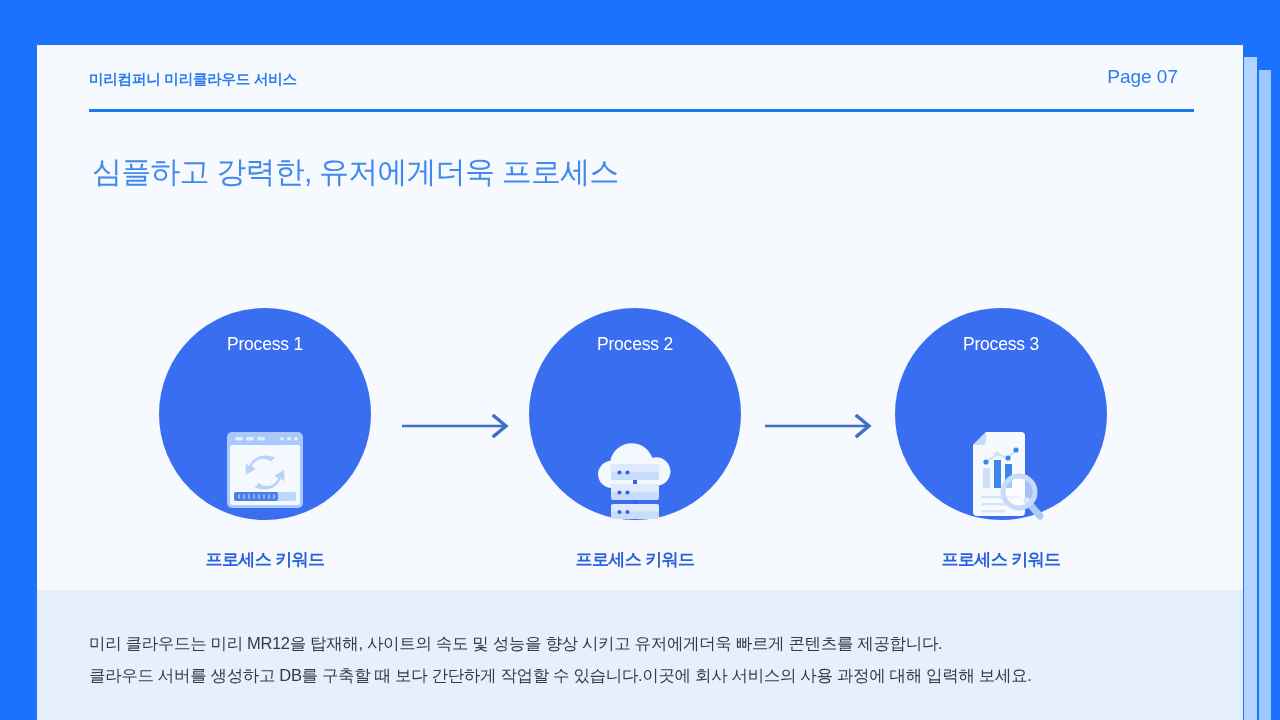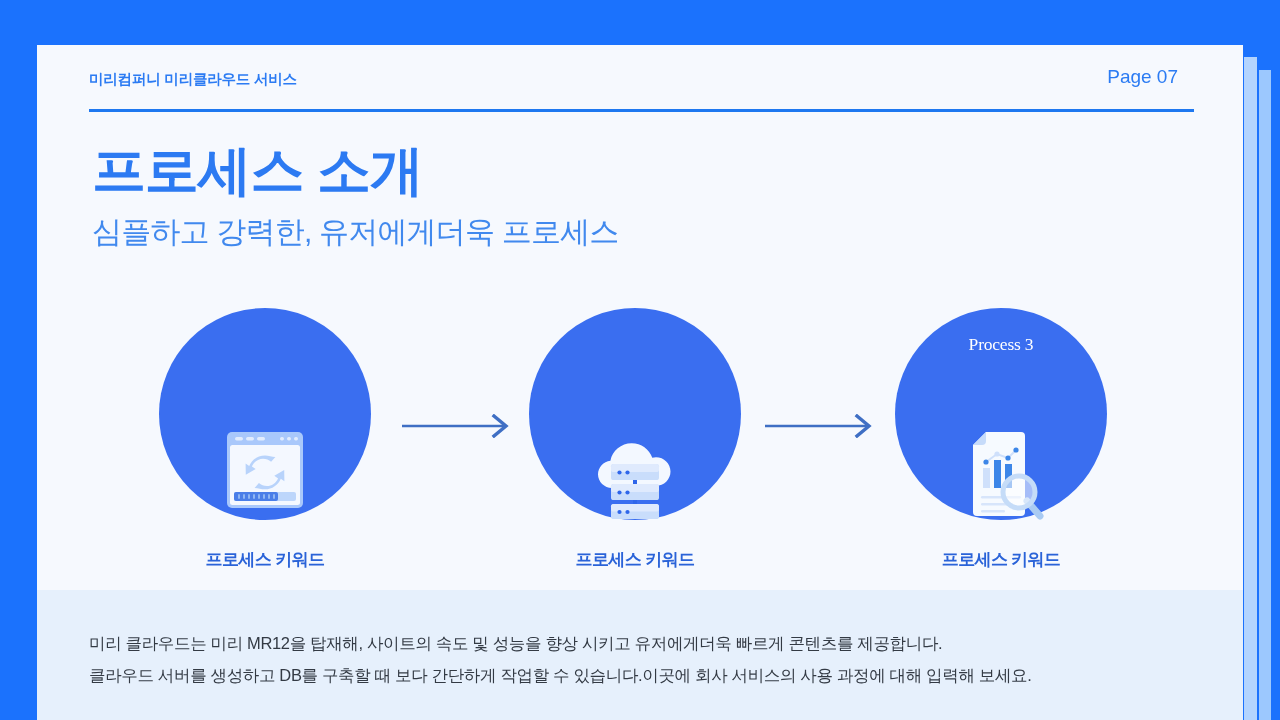--- a/index.html
+++ b/index.html
@@ -123,21 +123,21 @@
     height: 290px;
   }
   .process-item {
     position: absolute;
     top: 0;
     width: 212px;
     height: 290px;
   }
   .process-item.p1 { left: 122px; }
   .process-item.p2 { left: 492px; }
-  .process-item.p3 { left: 858px; font-family: Liberation Serif, serif; }
+  .process-item.p3 { left: 858px; }
 
   .circle {
     position: absolute;
     left: 0;
     top: 0;
     width: 212px;
     height: 212px;
     border-radius: 50%;
     background: #3a6ef0;
   }
@@ -212,28 +212,28 @@
 
   <div class="card">
 
     <div class="header">
       <div class="header-title">미리컴퍼니 미리클라우드 서비스</div>
       <div class="header-page">Page 07</div>
       <div class="header-rule"></div>
     </div>
 
     <div class="title-block">
-      <h1 class="slide-title">프로세스 소개</h1>
       <p class="slide-subtitle">심플하고 강력한, 유저에게더욱 프로세스</p>
     </div>
 
     <div class="process-row">
 
       <div class="process-item p1">
         <div class="circle"></div>
+        <div class="circle-label">Process 1</div>
         <div class="circle-icon">
           <svg viewBox="0 0 96 96" width="96" height="96" aria-hidden="true">
 
             <rect x="10" y="6" width="76" height="76" rx="5" fill="#a9c8fb"></rect>
             <rect x="13" y="19" width="70" height="60" rx="2.5" fill="#f4f8ff"></rect>
 
             <rect x="18" y="11" width="8" height="3.4" rx="1.7" fill="#e3edfd"></rect>
             <rect x="29" y="11" width="8" height="3.4" rx="1.7" fill="#e3edfd"></rect>
             <rect x="40" y="11" width="8" height="3.4" rx="1.7" fill="#e3edfd"></rect>
 
@@ -265,20 +265,21 @@
 
       <div class="arrow arrow-1">
         <svg viewBox="0 0 112 24" width="112" height="24" aria-hidden="true">
           <line x1="0" y1="12" x2="103" y2="12" stroke="#3f6fc4" stroke-width="2.6"></line>
           <polyline points="92,2 104,12 92,22" fill="none" stroke="#3f6fc4" stroke-width="3.4" stroke-linecap="square"></polyline>
         </svg>
       </div>
 
       <div class="process-item p2">
         <div class="circle"></div>
+        <div class="circle-label">Process 2</div>
         <div class="circle-icon">
           <svg viewBox="0 0 96 96" width="96" height="96" aria-hidden="true">
 
             <path d="M25 62c-7.7 0-14-6.1-14-13.7 0-7 5.4-12.8 12.4-13.6 1.9-9.9 10.7-17.4 21.3-17.4 9.5 0 17.7 6.1 20.6 14.5 1.2-0.3 2.4-0.5 3.7-0.5 8 0 14.5 6.4 14.5 14.3S77 60 69 60H25z" fill="#f3f8ff"></path>
 
             <rect x="46" y="44" width="4" height="34" fill="#2f66ea"></rect>
 
             <rect x="24" y="38" width="48" height="16" rx="2.6" fill="#c9ddfb"></rect>
             <rect x="24" y="38" width="48" height="8" rx="2.6" fill="#dfeafd"></rect>
             <circle cx="32.5" cy="46.5" r="2.1" fill="#2f66ea"></circle>

